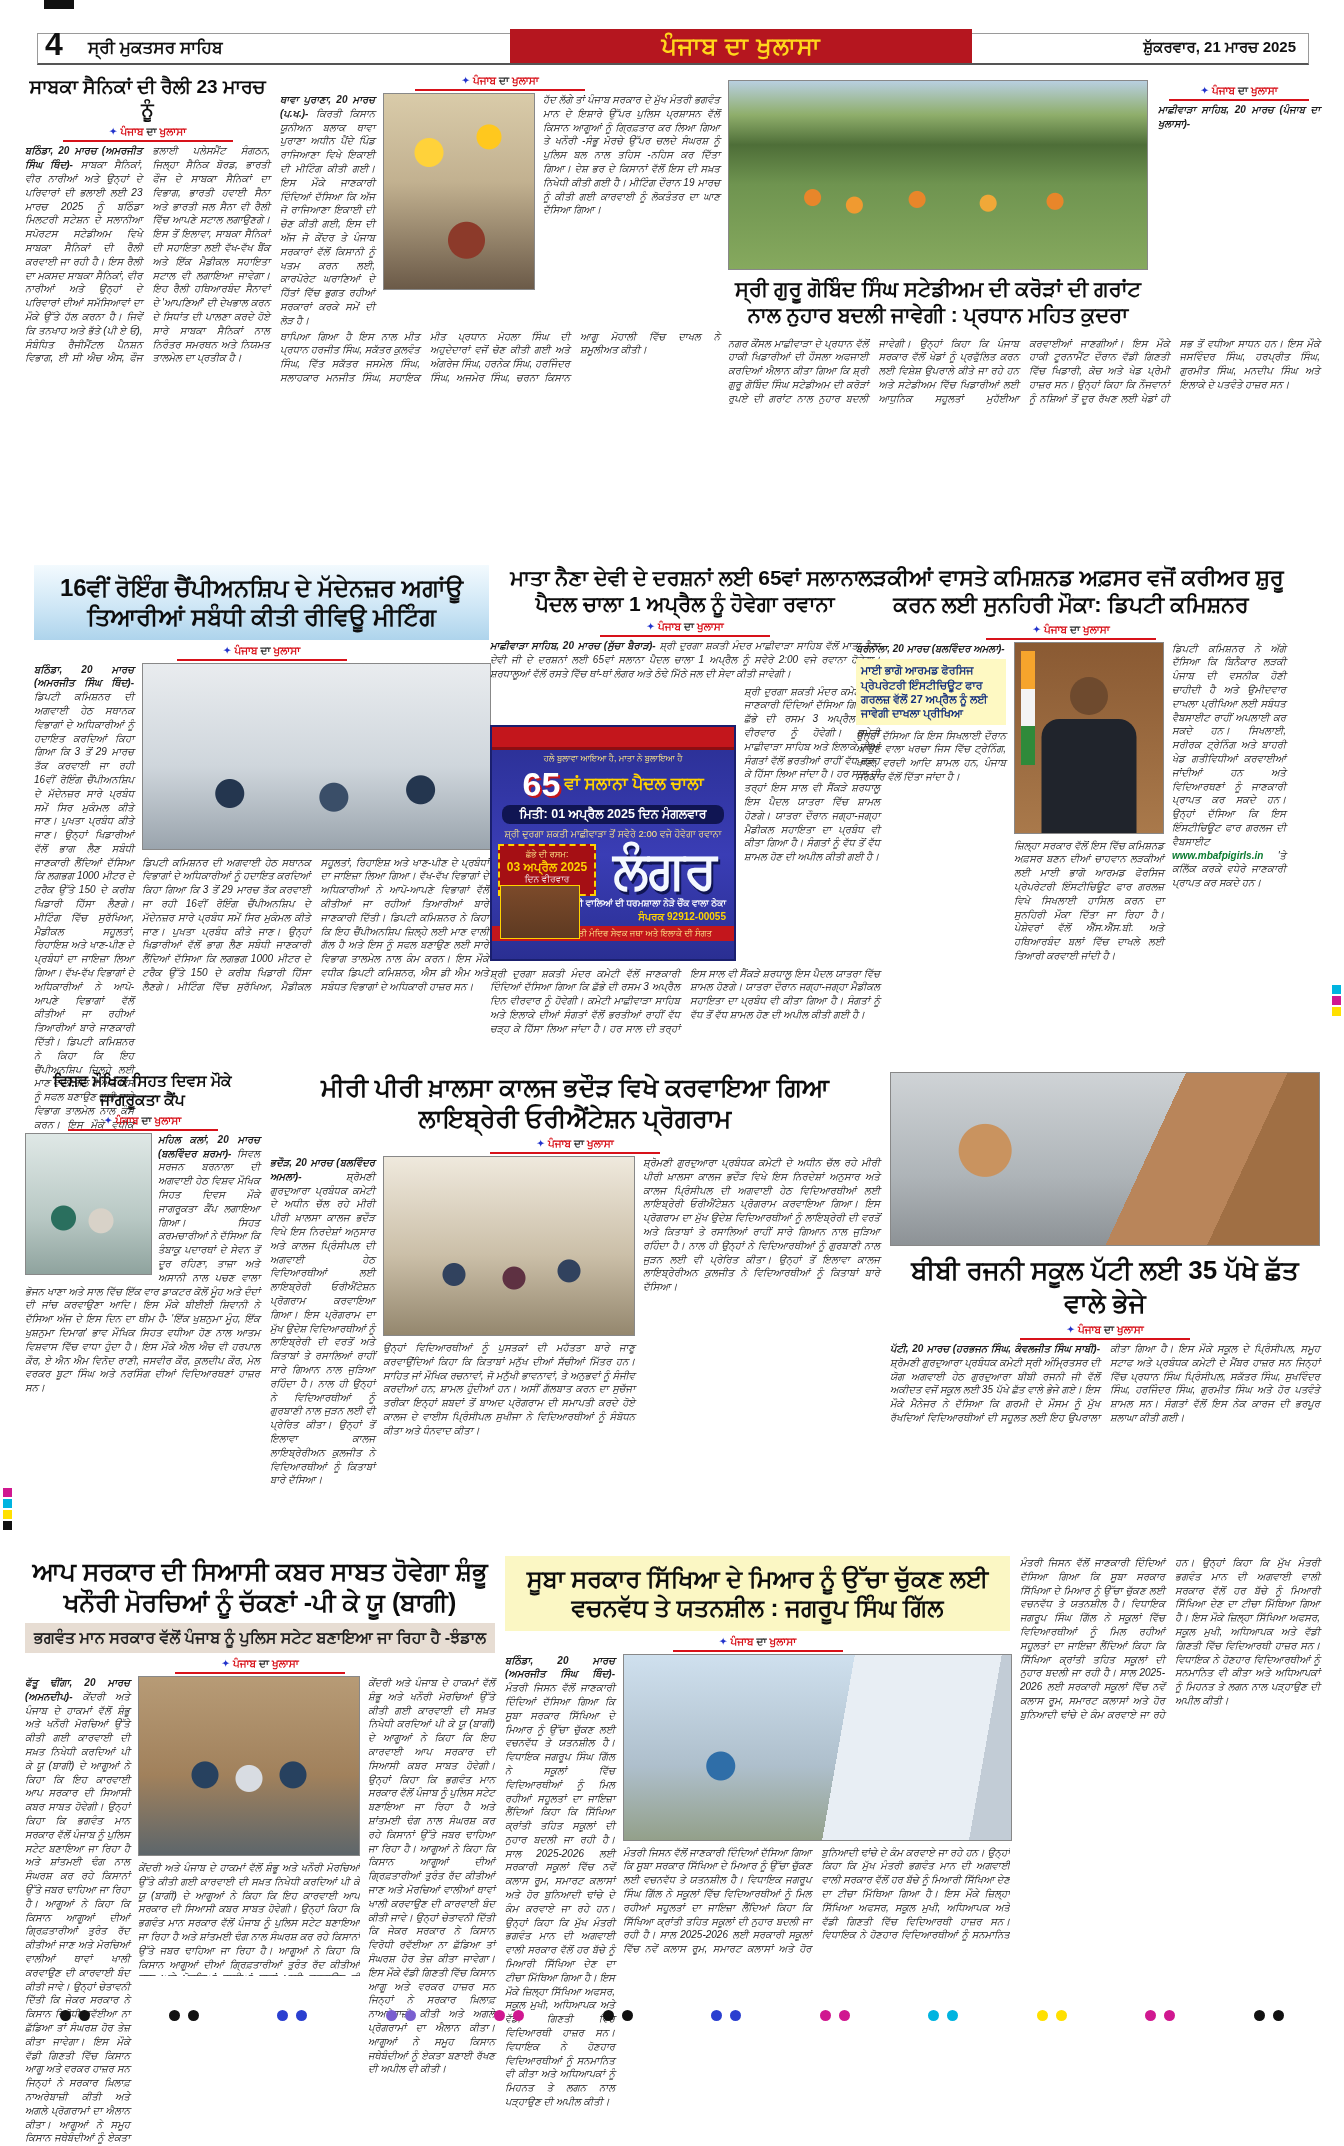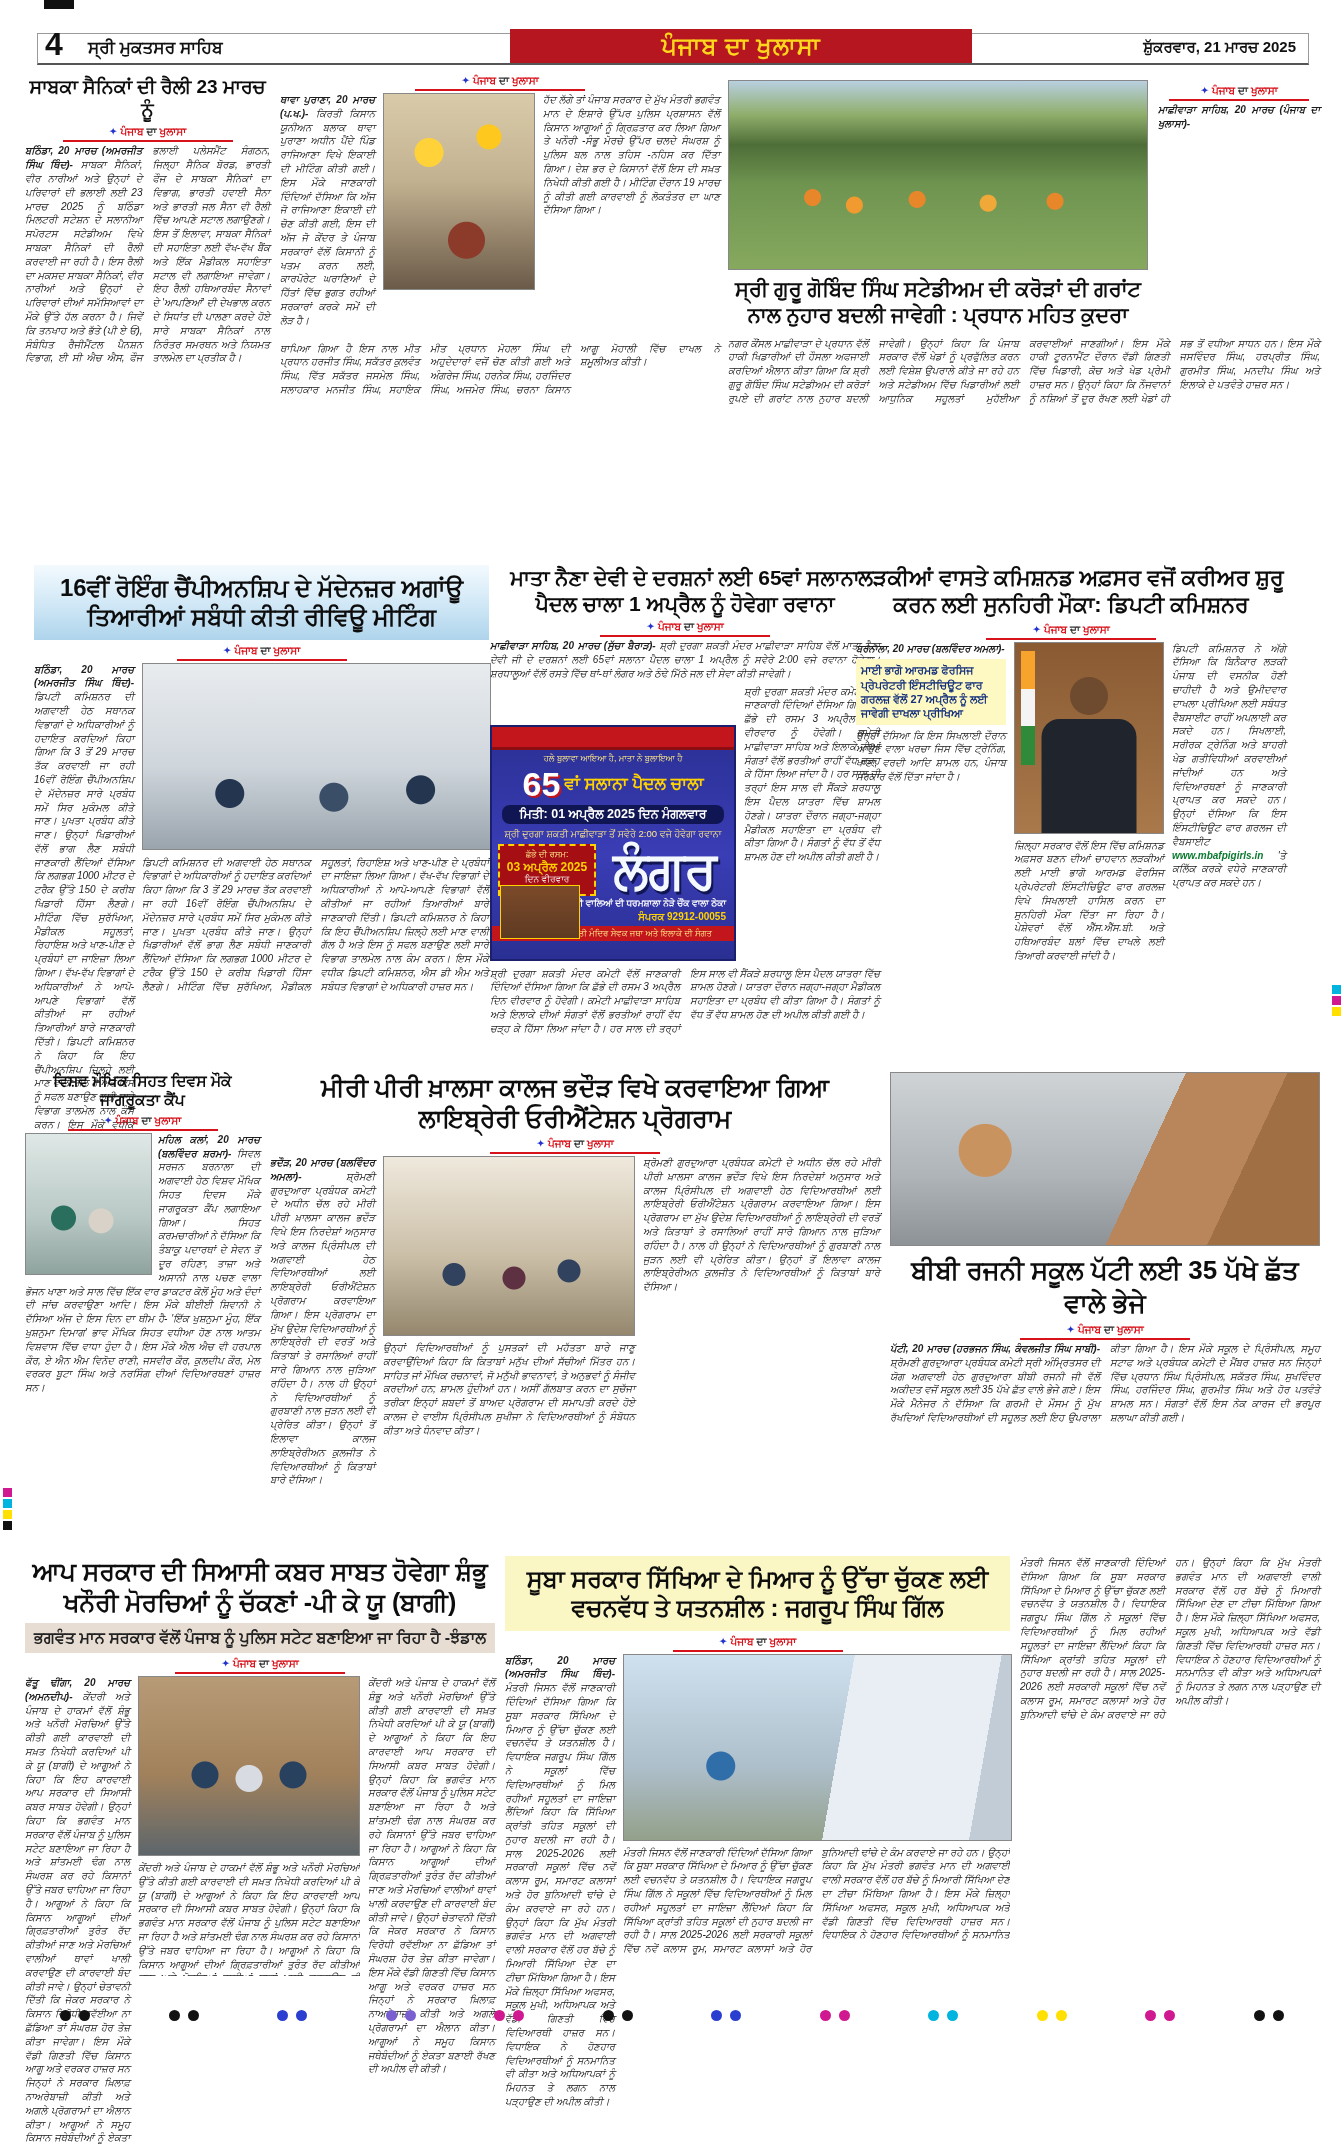--- a/index.html
+++ b/index.html
@@ -140,21 +140,21 @@
   <div class="art" style="left:280px;top:70px;width:440px;height:485px;">
     <div class="kicker"><span class="star">✦</span> <span>ਪੰਜਾਬ</span> <span class="da">ਦਾ</span> <span>ਖੁਲਾਸਾ</span></div>
     <div style="display:flex;gap:8px;margin-top:2px;">
       <div class="body" style="width:95px;">
         <span class="byline-lead">ਥਾਵਾ ਪੁਰਾਣਾ, 20 ਮਾਰਚ (ਪ.ਖ.)-</span>
         <span>ਕਿਰਤੀ ਕਿਸਾਨ ਯੂਨੀਅਨ ਬਲਾਕ ਥਾਵਾ ਪੁਰਾਣਾ ਅਧੀਨ ਪੈਂਦੇ ਪਿੰਡ ਰਾਜਿਆਣਾ ਵਿਖੇ ਇਕਾਈ ਦੀ ਮੀਟਿੰਗ ਕੀਤੀ ਗਈ। ਇਸ ਮੌਕੇ ਜਾਣਕਾਰੀ ਦਿੰਦਿਆਂ ਦੱਸਿਆ ਕਿ ਅੱਜ ਜੋ ਰਾਜਿਆਣਾ ਇਕਾਈ ਦੀ ਚੋਣ ਕੀਤੀ ਗਈ, ਇਸ ਦੀ ਅੱਜ ਜੋ ਕੇਂਦਰ ਤੇ ਪੰਜਾਬ ਸਰਕਾਰਾਂ ਵੱਲੋਂ ਕਿਸਾਨੀ ਨੂੰ ਖਤਮ ਕਰਨ ਲਈ, ਕਾਰਪੋਰੇਟ ਘਰਾਣਿਆਂ ਦੇ ਹਿੱਤਾਂ ਵਿੱਚ ਭੁਗਤ ਰਹੀਆਂ ਸਰਕਾਰਾਂ ਕਰਕੇ ਸਮੇਂ ਦੀ ਲੋੜ ਹੈ।</span>
       </div>
       <div class="photo ph-flags" style="width:150px;height:195px;flex:0 0 150px;"></div>
       <div class="body" style="flex:1;">ਹੱਦ ਲੱਗੇ ਤਾਂ ਪੰਜਾਬ ਸਰਕਾਰ ਦੇ ਮੁੱਖ ਮੰਤਰੀ ਭਗਵੰਤ ਮਾਨ ਦੇ ਇਸ਼ਾਰੇ ਉੱਪਰ ਪੁਲਿਸ ਪ੍ਰਸ਼ਾਸਨ ਵੱਲੋਂ ਕਿਸਾਨ ਆਗੂਆਂ ਨੂੰ ਗ੍ਰਿਫ਼ਤਾਰ ਕਰ ਲਿਆ ਗਿਆ ਤੇ ਖਨੌਰੀ -ਸੰਭੂ ਮੋਰਚੇ ਉੱਪਰ ਚਲਦੇ ਸੰਘਰਸ਼ ਨੂੰ ਪੁਲਿਸ ਬਲ ਨਾਲ ਤਹਿਸ -ਨਹਿਸ ਕਰ ਦਿੱਤਾ ਗਿਆ। ਦੇਸ਼ ਭਰ ਦੇ ਕਿਸਾਨਾਂ ਵੱਲੋਂ ਇਸ ਦੀ ਸਖ਼ਤ ਨਿਖੇਧੀ ਕੀਤੀ ਗਈ ਹੈ। ਮੀਟਿੰਗ ਦੌਰਾਨ 19 ਮਾਰਚ ਨੂੰ ਕੀਤੀ ਗਈ ਕਾਰਵਾਈ ਨੂੰ ਲੋਕਤੰਤਰ ਦਾ ਘਾਣ ਦੱਸਿਆ ਗਿਆ।</div>
     </div>
-    <div class="body cols3" style="margin-top:14px;height:160px;">ਥਾਪਿਆ ਗਿਆ ਹੈ ਇਸ ਨਾਲ ਮੀਤ ਪ੍ਰਧਾਨ ਹਰਜੀਤ ਸਿੰਘ, ਸਕੱਤਰ ਕੁਲਵੰਤ ਸਿੰਘ, ਵਿੱਤ ਸਕੱਤਰ ਜਸਮੇਲ ਸਿੰਘ, ਸਲਾਹਕਾਰ ਮਨਜੀਤ ਸਿੰਘ, ਸਹਾਇਕ ਮੀਤ ਪ੍ਰਧਾਨ ਮੋਹਲਾ ਸਿੰਘ ਦੀ ਅਹੁਦੇਦਾਰਾਂ ਵਜੋਂ ਚੋਣ ਕੀਤੀ ਗਈ ਅਤੇ ਅੰਗਰੇਜ ਸਿੰਘ, ਹਰਨੇਕ ਸਿੰਘ, ਹਰਜਿੰਦਰ ਸਿੰਘ, ਅਜਮੇਰ ਸਿੰਘ, ਚਰਨਾ ਕਿਸਾਨ ਆਗੂ ਮੋਹਾਲੀ ਵਿੱਚ ਦਾਖਲ ਨੇ ਸ਼ਮੂਲੀਅਤ ਕੀਤੀ।</div>
+    <div class="body cols3" style="margin-top:2px;height:160px;">ਥਾਪਿਆ ਗਿਆ ਹੈ ਇਸ ਨਾਲ ਮੀਤ ਪ੍ਰਧਾਨ ਹਰਜੀਤ ਸਿੰਘ, ਸਕੱਤਰ ਕੁਲਵੰਤ ਸਿੰਘ, ਵਿੱਤ ਸਕੱਤਰ ਜਸਮੇਲ ਸਿੰਘ, ਸਲਾਹਕਾਰ ਮਨਜੀਤ ਸਿੰਘ, ਸਹਾਇਕ ਮੀਤ ਪ੍ਰਧਾਨ ਮੋਹਲਾ ਸਿੰਘ ਦੀ ਅਹੁਦੇਦਾਰਾਂ ਵਜੋਂ ਚੋਣ ਕੀਤੀ ਗਈ ਅਤੇ ਅੰਗਰੇਜ ਸਿੰਘ, ਹਰਨੇਕ ਸਿੰਘ, ਹਰਜਿੰਦਰ ਸਿੰਘ, ਅਜਮੇਰ ਸਿੰਘ, ਚਰਨਾ ਕਿਸਾਨ ਆਗੂ ਮੋਹਾਲੀ ਵਿੱਚ ਦਾਖਲ ਨੇ ਸ਼ਮੂਲੀਅਤ ਕੀਤੀ।</div>
   </div>
 
   <div class="art" style="left:728px;top:80px;width:592px;height:478px;">
     <div style="display:flex;gap:10px;">
       <div style="width:420px;">
         <div class="photo ph-stadium" style="width:418px;height:188px;"></div>
         <div class="caption-hl" style="font-size:21px;margin-top:6px;">ਸ੍ਰੀ ਗੁਰੂ ਗੋਬਿੰਦ ਸਿੰਘ ਸਟੇਡੀਅਮ ਦੀ ਕਰੋੜਾਂ ਦੀ ਗਰਾਂਟ ਨਾਲ ਨੁਹਾਰ ਬਦਲੀ ਜਾਵੇਗੀ : ਪ੍ਰਧਾਨ ਮਹਿਤ ਕੁਦਰਾ</div>
       </div>
       <div style="flex:1;">
         <div class="kicker" style="width:140px;"><span class="star">✦</span> <span>ਪੰਜਾਬ</span> <span class="da">ਦਾ</span> <span>ਖੁਲਾਸਾ</span></div>

